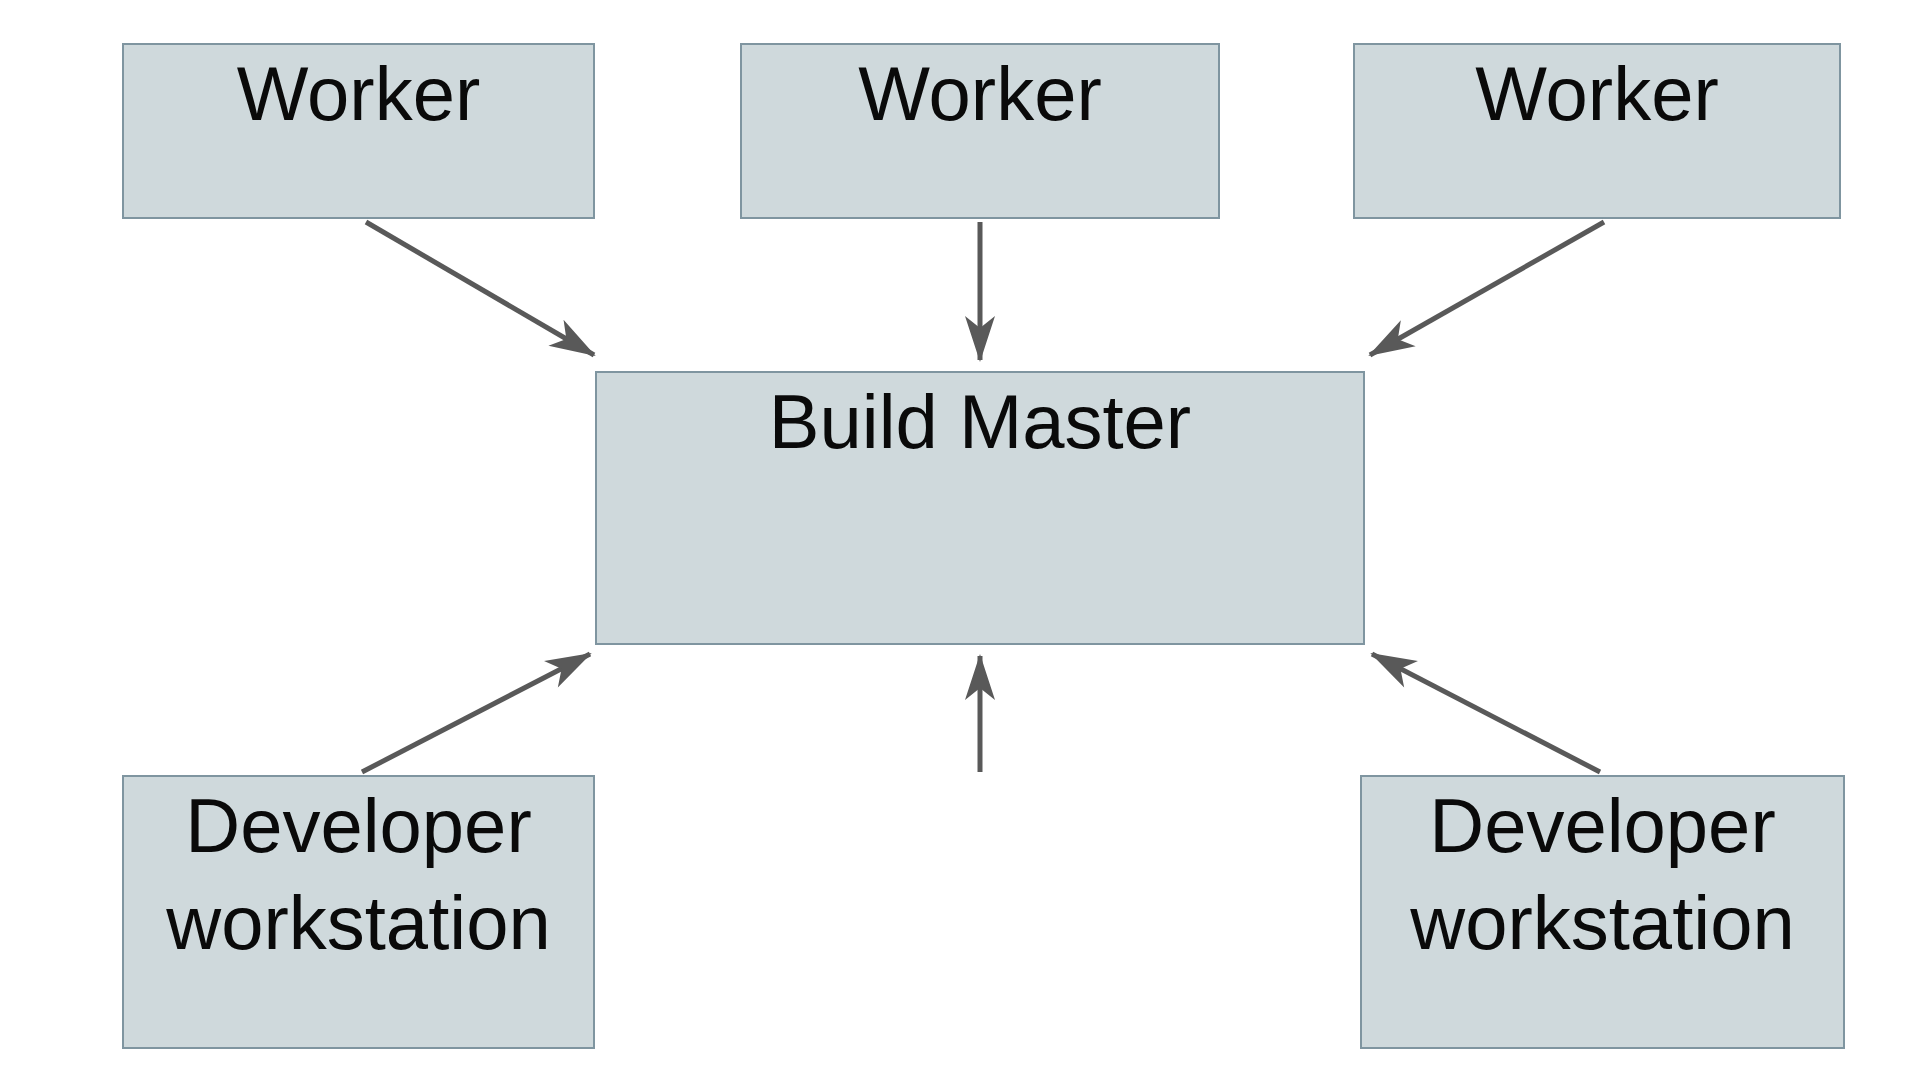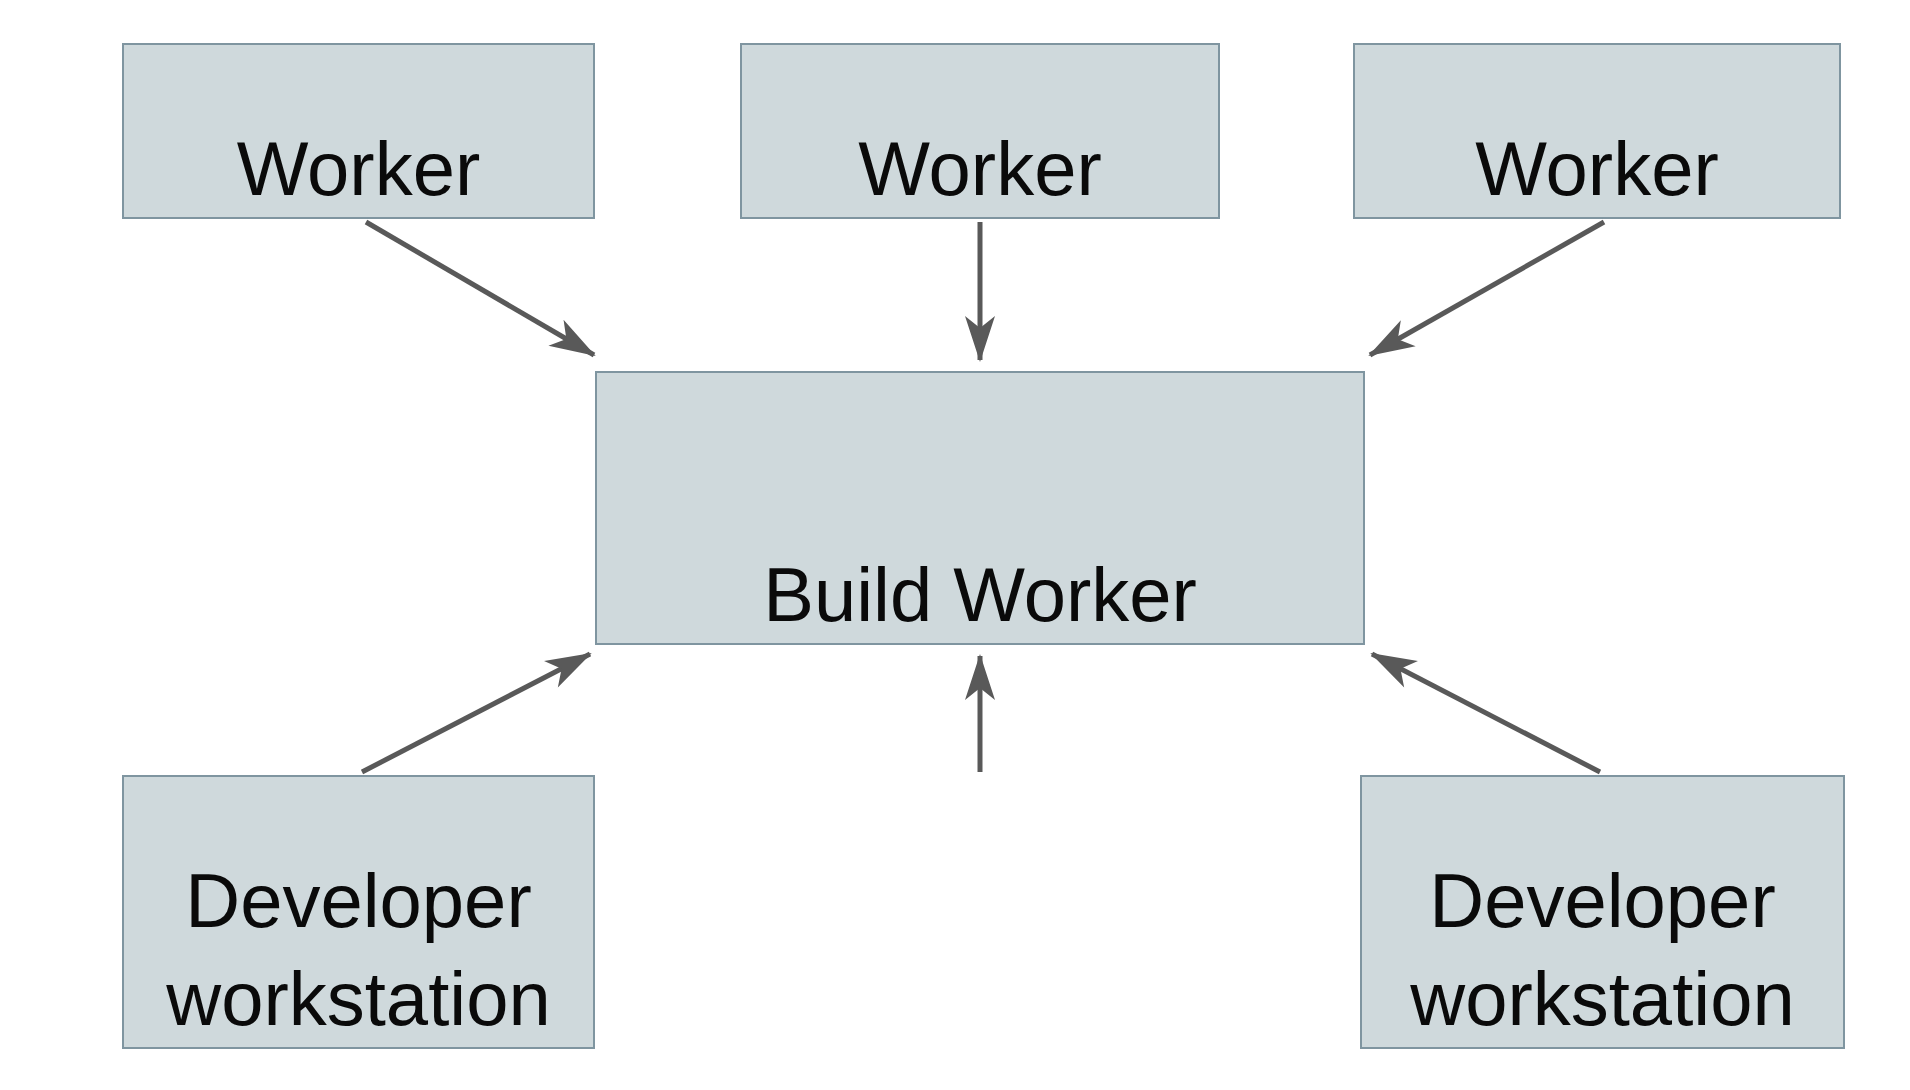--- a/index.html
+++ b/index.html
@@ -23,21 +23,21 @@
   }
   .edges line{
     stroke:var(--arrow);
     stroke-width:5;
   }
   .edges .ah{fill:var(--arrow);}
   .node{
     position:absolute;
     background:var(--node-fill);
     border:2px solid var(--node-border);
-    display:flex;align-items:flex-end;justify-content:center;
+    display:flex;align-items:flex-start;justify-content:center;
     text-align:center;
     color:var(--text);
     font-size:76px;
     line-height:1.28;
     letter-spacing:0px;
   }
   .node span{display:block;padding:0 10px;}
 </style>
 </head>
 <body>
@@ -64,21 +64,21 @@
 
   <div class="node" style="left:740px;top:43px;width:480px;height:176px">
     <span>Worker</span>
   </div>
 
   <div class="node" style="left:1353px;top:43px;width:488px;height:176px">
     <span>Worker</span>
   </div>
 
   <div class="node" style="left:595px;top:371px;width:770px;height:274px">
-    <span>Build Worker</span>
+    <span>Build Master</span>
   </div>
 
   <div class="node" style="left:122px;top:775px;width:473px;height:274px">
     <span>Developer workstation</span>
   </div>
 
 
   <div class="node" style="left:1360px;top:775px;width:485px;height:274px">
     <span>Developer workstation</span>
   </div>

